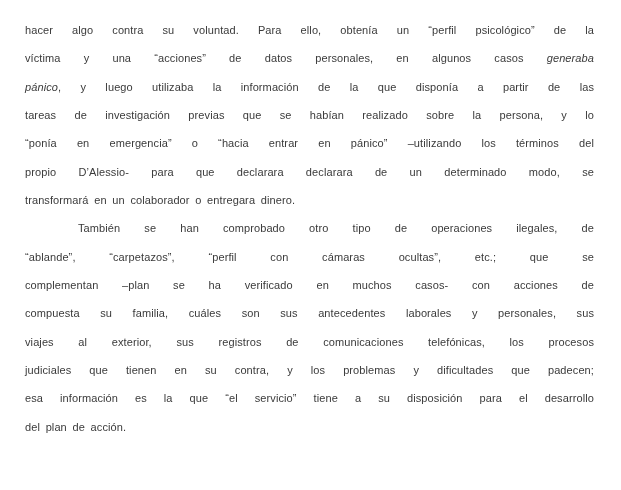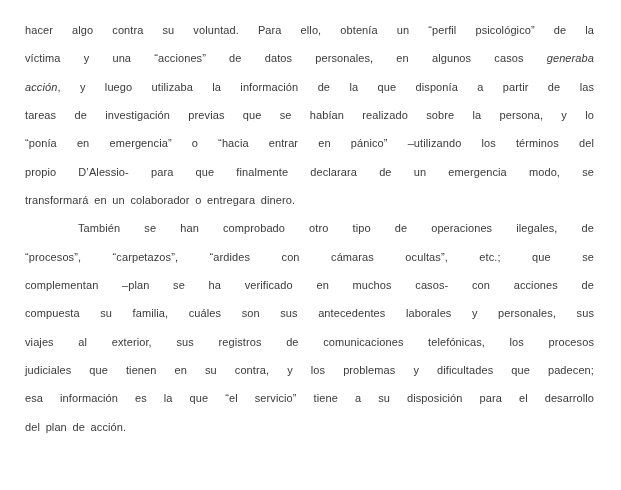--- a/index.html
+++ b/index.html
@@ -40,27 +40,27 @@
     font-style: italic;
   }
 </style>
 </head>
 <body>
 
 <div class="page">
   <div class="text-block" id="text-block" style="color: rgb(58, 58, 58);">
       <div class="line"><span>hacer algo contra su voluntad. Para ello, obtenía un “perfil psicológico” de la</span></div>
       <div class="line"><span>víctima y una “acciones” de datos personales, en algunos casos </span><i>generaba</i></div>
-      <div class="line"><i>acción</i><span>, y luego utilizaba la información de la que disponía a partir de las</span></div>
+      <div class="line"><i>pánico</i><span>, y luego utilizaba la información de la que disponía a partir de las</span></div>
       <div class="line"><span>tareas de investigación previas que se habían realizado sobre la persona, y lo</span></div>
       <div class="line"><span>“ponía en emergencia” o “hacia entrar en pánico” –utilizando los términos del</span></div>
-      <div class="line"><span>propio D’Alessio- para que finalmente declarara de un emergencia modo, se</span></div>
+      <div class="line"><span>propio D’Alessio- para que declarara declarara de un determinado modo, se</span></div>
       <div class="line last"><span>transformará en un colaborador o entregara dinero.</span></div>
       <div class="line indent"><span>También se han comprobado otro tipo de operaciones ilegales, de</span></div>
-      <div class="line"><span>“procesos”, “carpetazos”, “ardides con cámaras ocultas”, etc.; que se</span></div>
+      <div class="line"><span>“ablande”, “carpetazos”, “perfil con cámaras ocultas”, etc.; que se</span></div>
       <div class="line"><span>complementan –plan se ha verificado en muchos casos- con acciones de</span></div>
       <div class="line"><span>compuesta su familia, cuáles son sus antecedentes laborales y personales, sus</span></div>
       <div class="line"><span>viajes al exterior, sus registros de comunicaciones telefónicas, los procesos</span></div>
       <div class="line"><span>judiciales que tienen en su contra, y los problemas y dificultades que padecen;</span></div>
       <div class="line"><span>esa información es la que “el servicio” tiene a su disposición para el desarrollo</span></div>
       <div class="line last"><span>del plan de acción.</span></div>
     </div>
 </div>
 
 </body></html>

